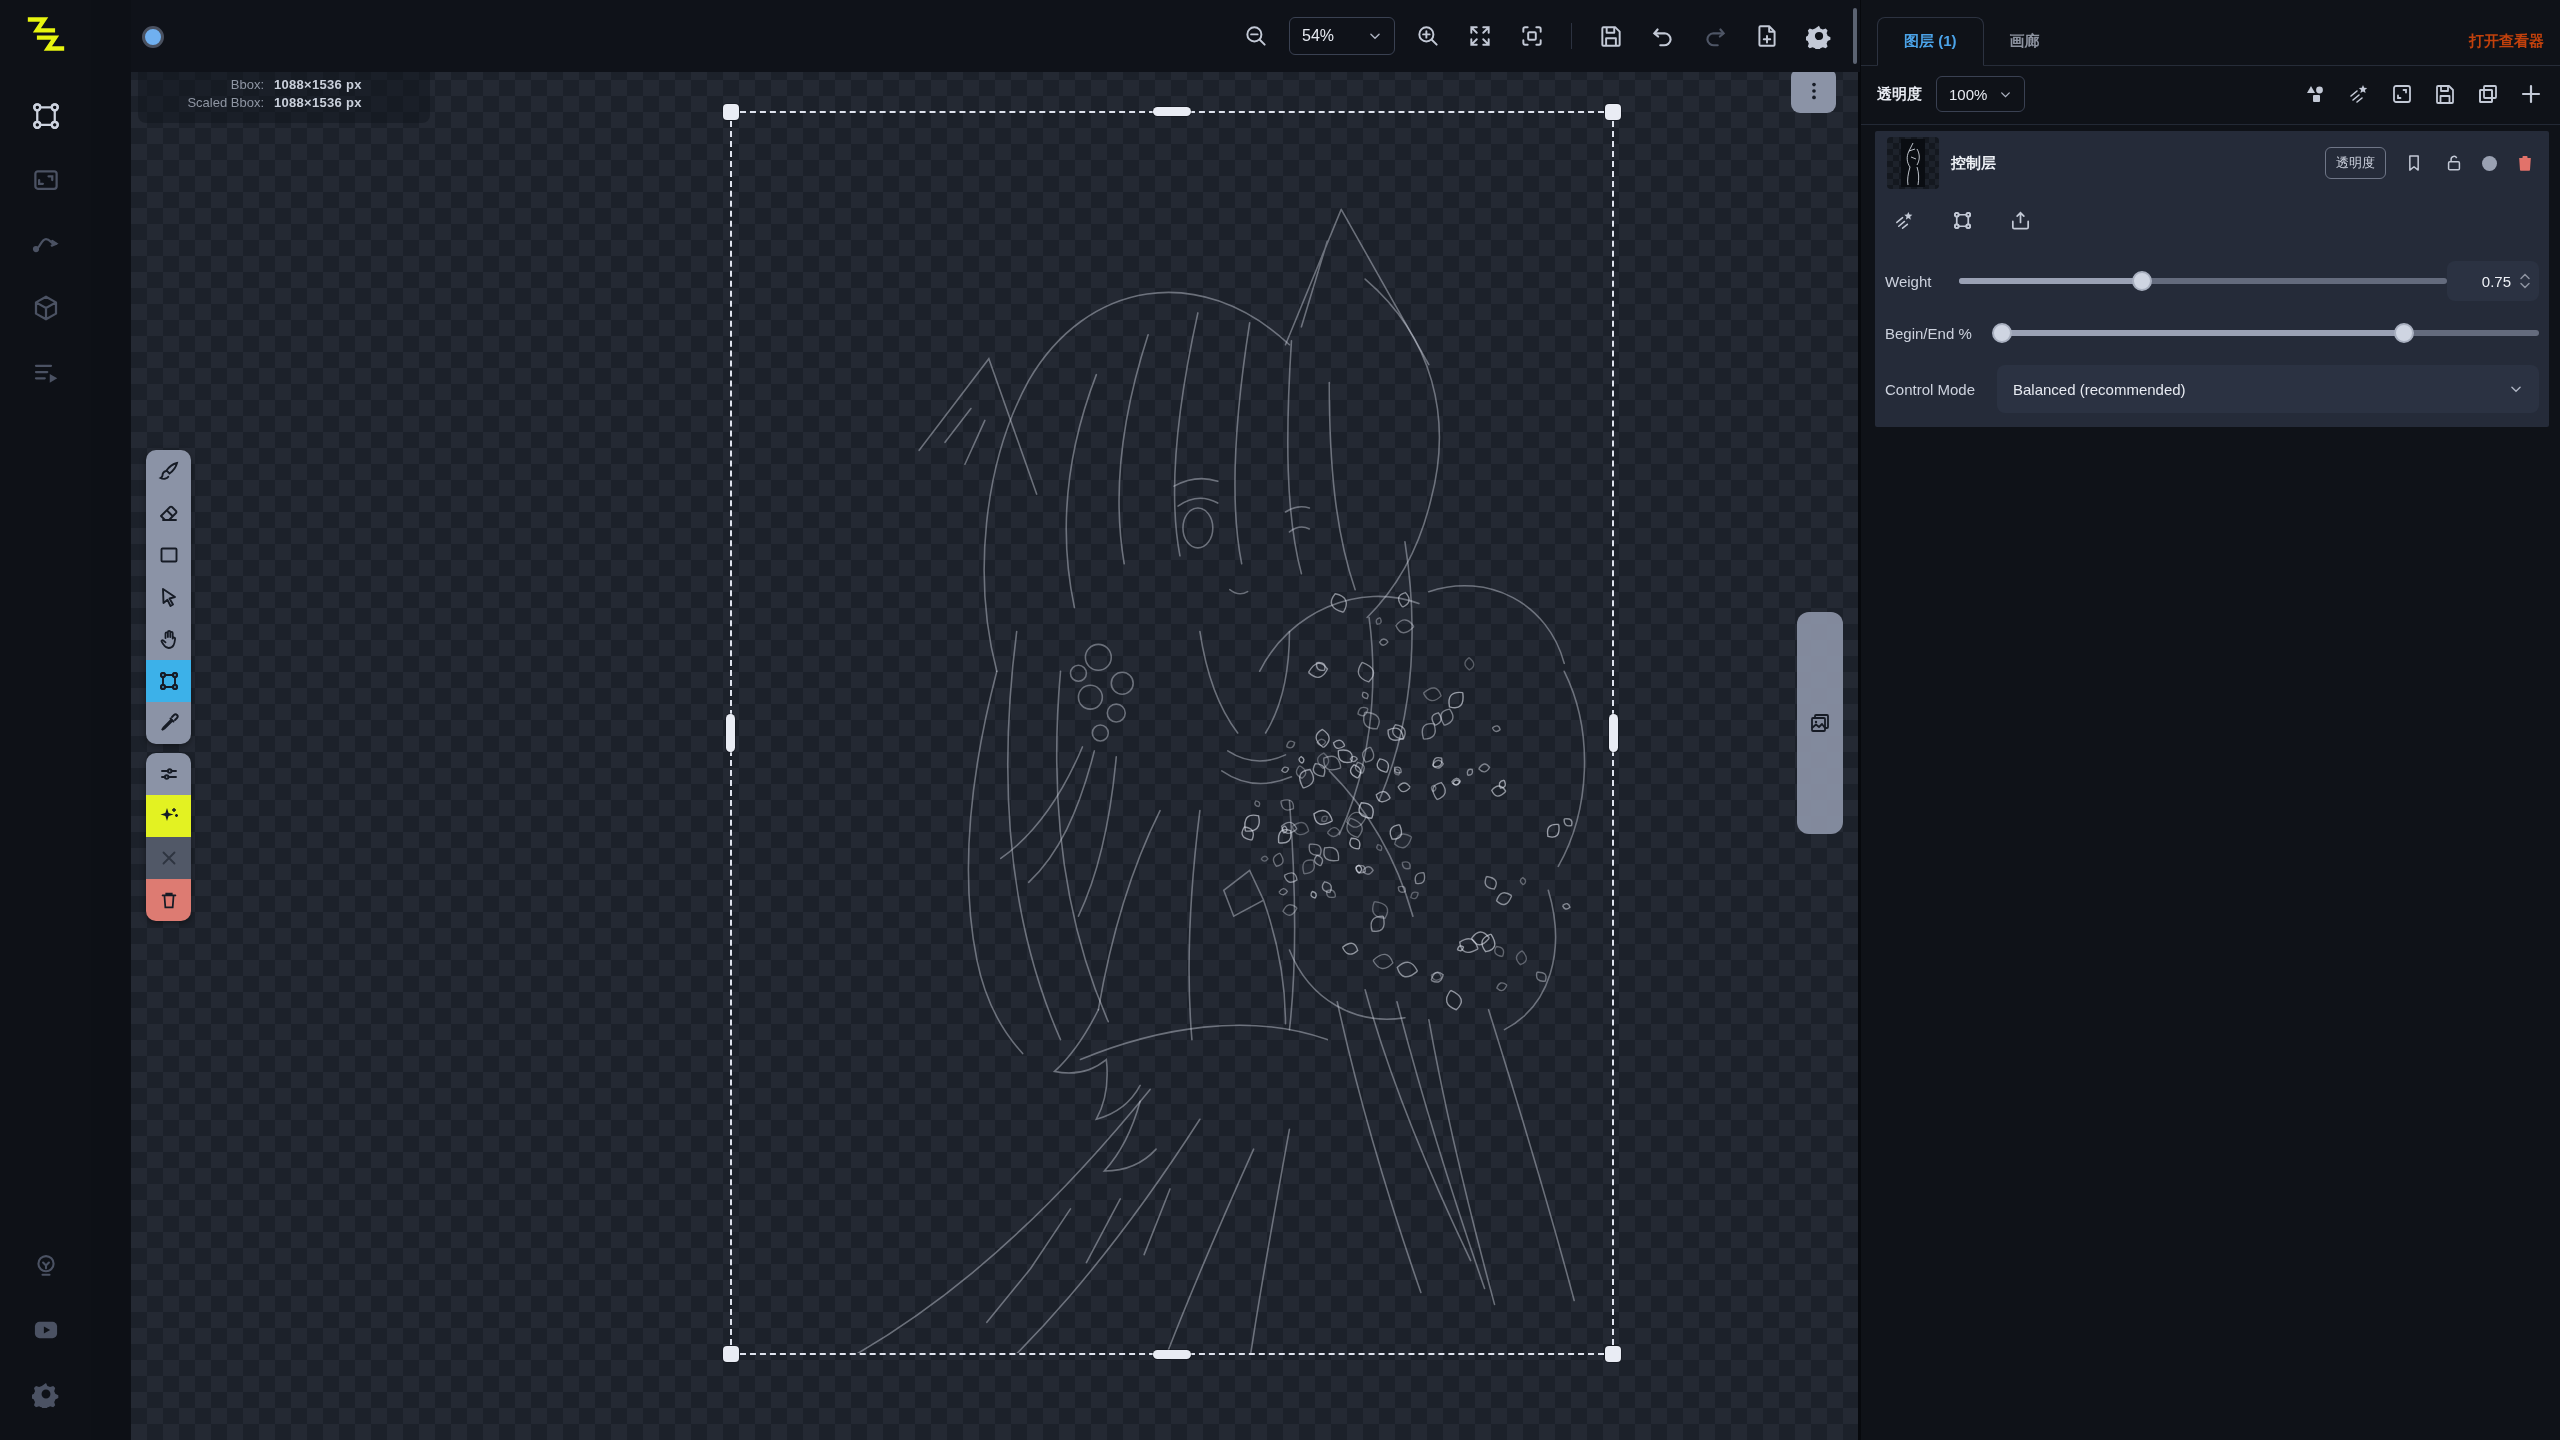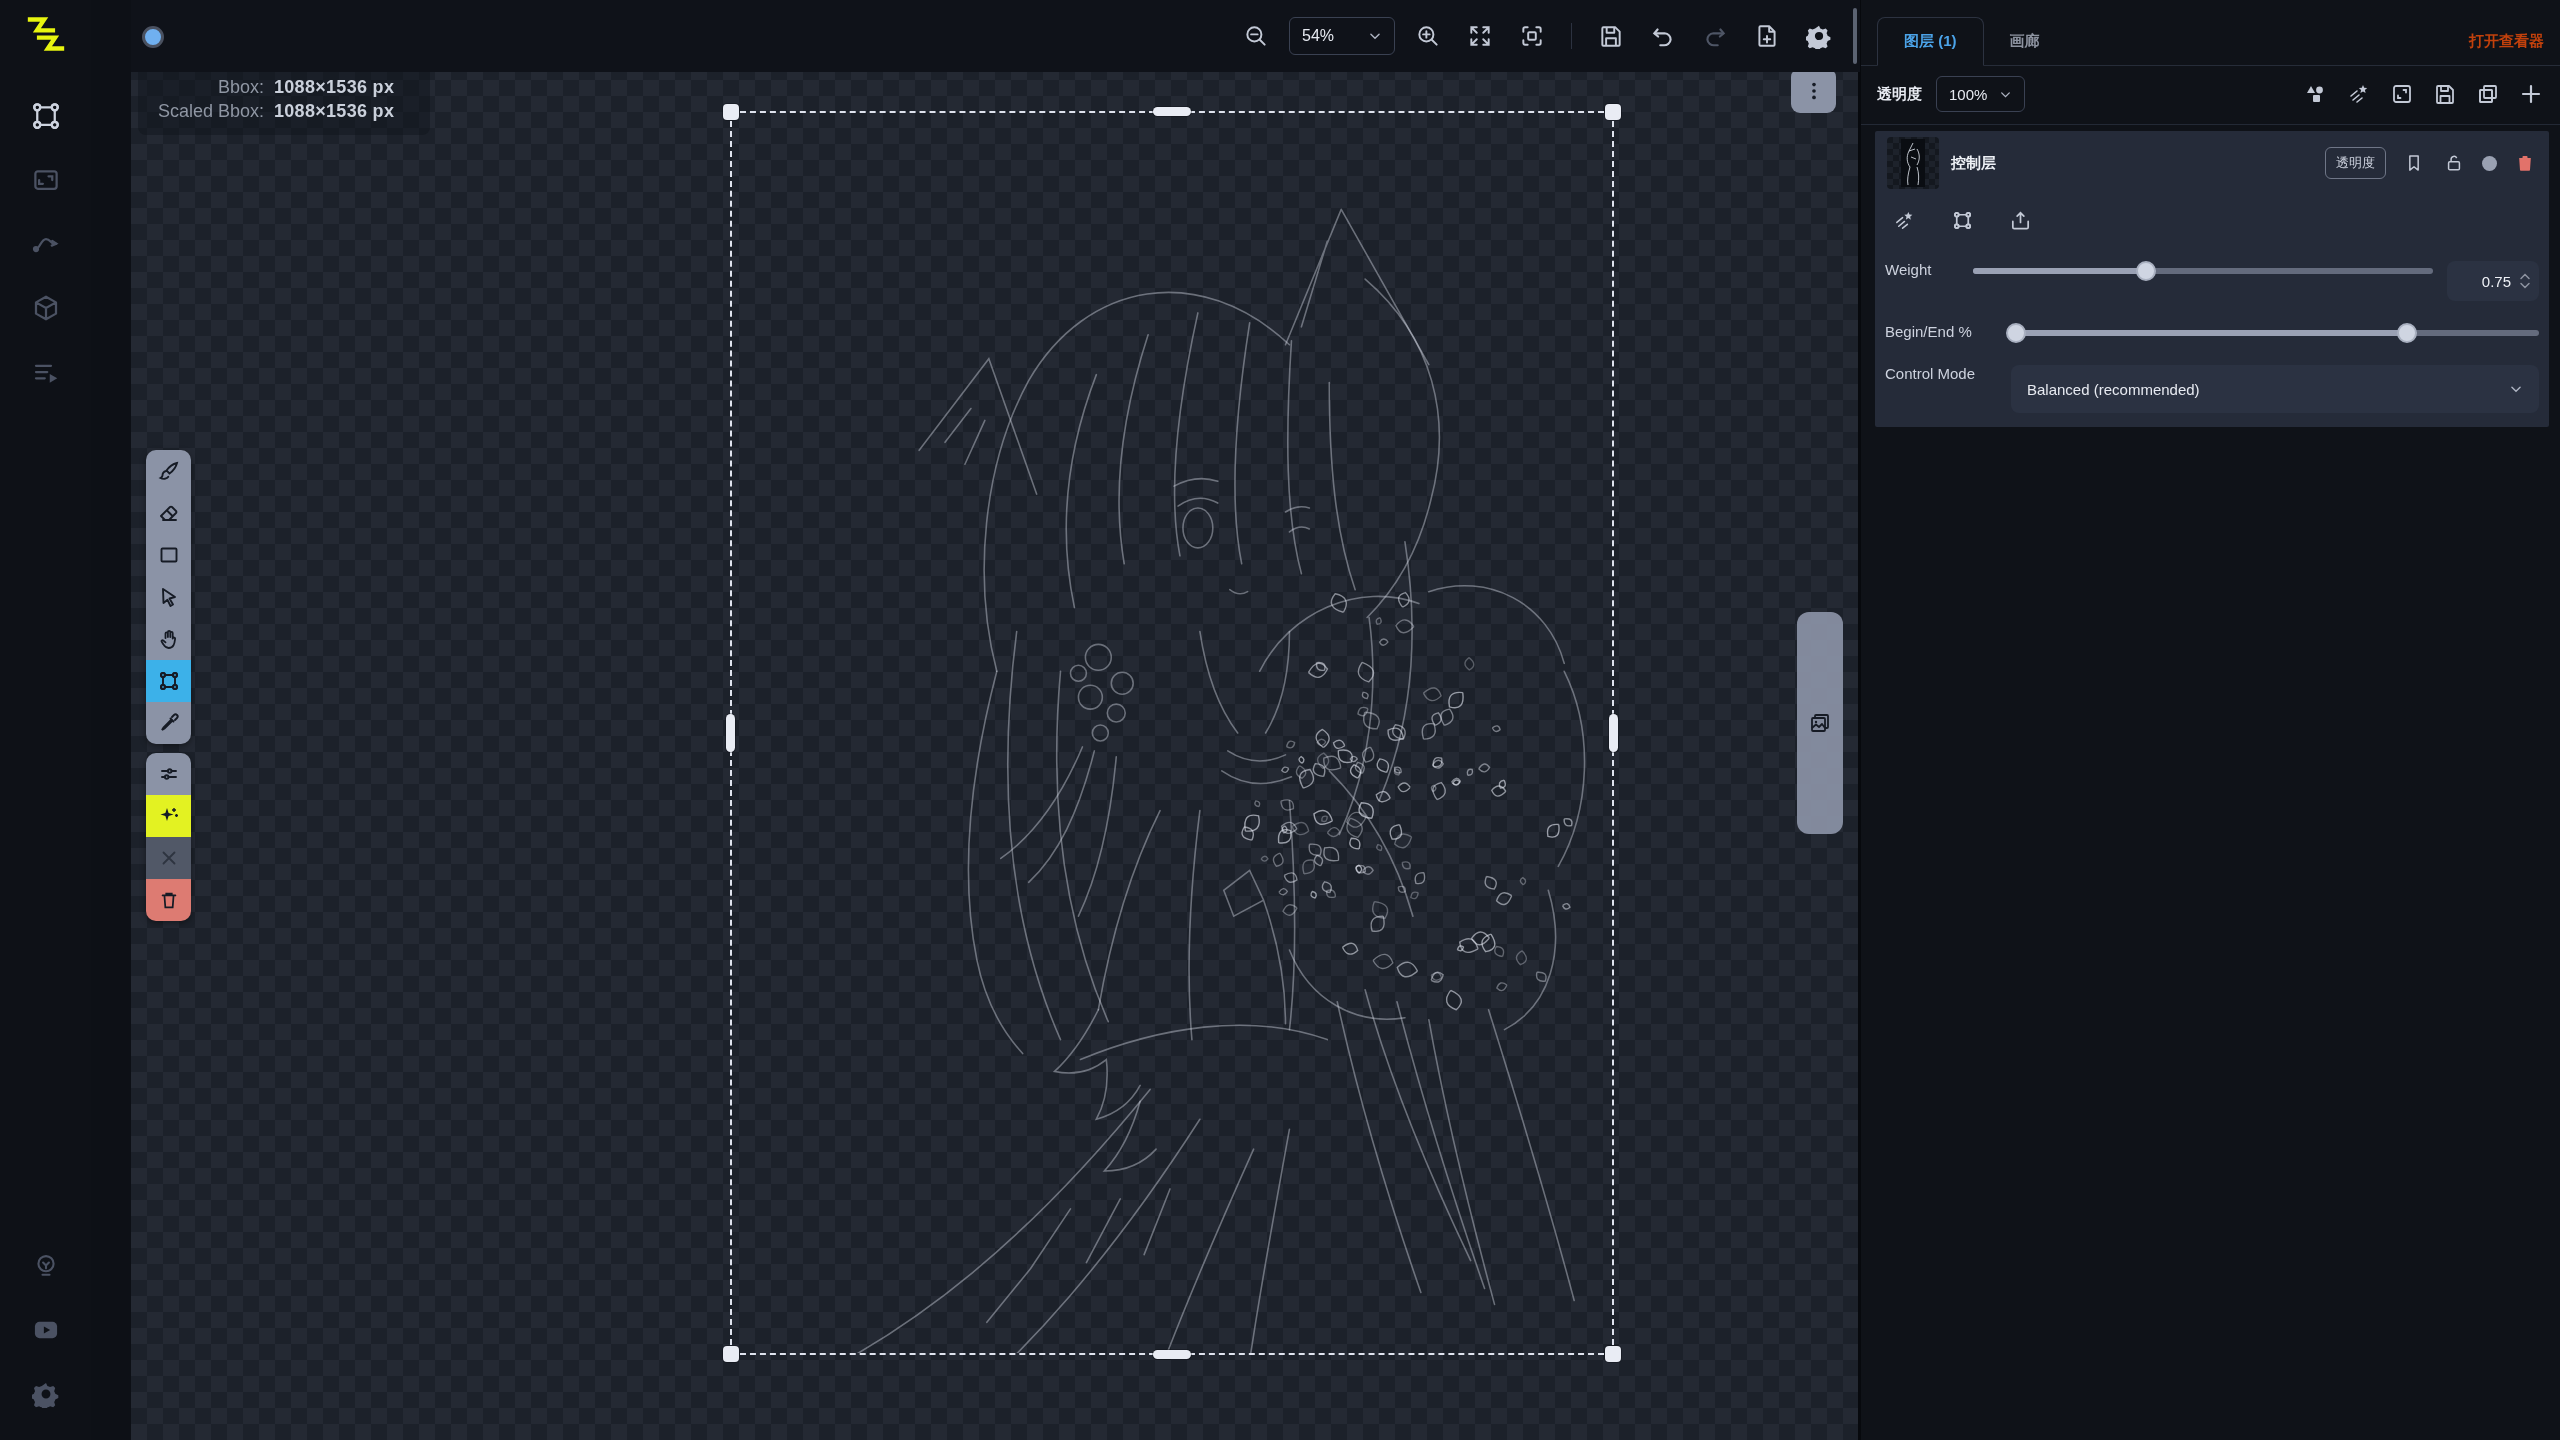--- a/index.html
+++ b/index.html
@@ -30,21 +30,21 @@
   .tb-icon { width:38px; height:38px; display:flex; align-items:center; justify-content:center; color:#c3c9d6; cursor:pointer; }
   .tb-icon.dim { color:#4e5565; }
   .tb-divider { width:1px; height:26px; background:#2c3240; margin:0 6px; }
   .zoom-select { height:38px; min-width:106px; border:1px solid #3a4152; border-radius:6px;
      display:flex; align-items:center; justify-content:space-between; padding:0 12px; gap:10px;
      color:#e7eaf1; font-size:16px; cursor:pointer; background:transparent; }
   .resize-handle { position:absolute; right:3px; top:8px; width:4px; height:56px; border-radius:2px; background:#5b6372; }
   .canvas-edge { position:absolute; right:0; top:0; width:2px; height:100%; background:#07090d; }
 
   .bbox-info { position:absolute; left:7px; top:64px; width:292px; padding:10px 14px; border-radius:8px;
-     background:rgba(15,19,27,.45); z-index:3; font-size:18px; }
+     background:rgba(15,19,27,.45); z-index:3; font-size:13px; }
   .bbox-info .row { display:flex; margin:3px 0; }
   .bbox-info .lbl { width:112px; text-align:right; color:#8f96a3; margin-right:10px; }
   .bbox-info .val { color:#cad0db; font-weight:bold; letter-spacing:.3px; }
 
   
   .palette { position:absolute; left:15px; top:450px; z-index:3; }
   .pal-group { width:45px; border-radius:10px; overflow:hidden; display:flex; flex-direction:column;
      box-shadow:0 2px 6px rgba(0,0,0,.4); }
   .pal-group + .pal-group { margin-top:9px; }
   .pal-btn { width:45px; height:42px; background:#8b93a6; color:#161b25; display:flex;
@@ -105,21 +105,21 @@
   .layer-actions { margin-left:auto; display:flex; align-items:center; gap:16px; color:#c3c9d6; }
   .badge-outline { border:1px solid #6f7687; border-radius:6px; color:#cfd4e0; font-size:13px; padding:6px 10px; cursor:pointer; }
   .dot-filled { width:15px; height:15px; border-radius:50%; background:#9aa1b2; }
   .trash-red { color:#e2726a; }
 
   .model-row { display:flex; align-items:center; gap:18px; margin-top:8px; }
   .model-select { width:516px; height:44px; background:#3a4254; border-radius:8px; display:flex; align-items:center;
      justify-content:space-between; padding:0 16px; color:#e7eaf1; cursor:pointer; }
   .model-icons { display:flex; align-items:center; gap:20px; color:#c3c9d6; }
 
-  .ctl-row { display:flex; align-items:flex-start; margin-top:22px; gap:14px; }
+  .ctl-row { display:flex; align-items:center; margin-top:22px; }
   .ctl-label { color:#cdd2de; width:74px; flex:none; }
   .ctl-label.wide { width:112px; }
   .slider { position:relative; height:20px; flex:1; }
   .slider .track { position:absolute; left:0; right:0; top:7px; height:6px; border-radius:3px; background:#646b7d; }
   .slider .fill { position:absolute; top:7px; height:6px; border-radius:3px; background:#9aa1b4; }
   .slider .thumb { position:absolute; top:0; width:20px; height:20px; border-radius:50%;
      background:#cfd5e2; border:2px solid #a9b0c0; transform:translateX(-50%); cursor:pointer; }
   .num-box { width:92px; height:40px; background:#2b3242; border-radius:8px; display:flex; align-items:center;
      justify-content:flex-end; padding:0 8px 0 10px; gap:8px; color:#eef1f6; flex:none; }
   .steppers { display:flex; flex-direction:column; color:#8d93a0; }

